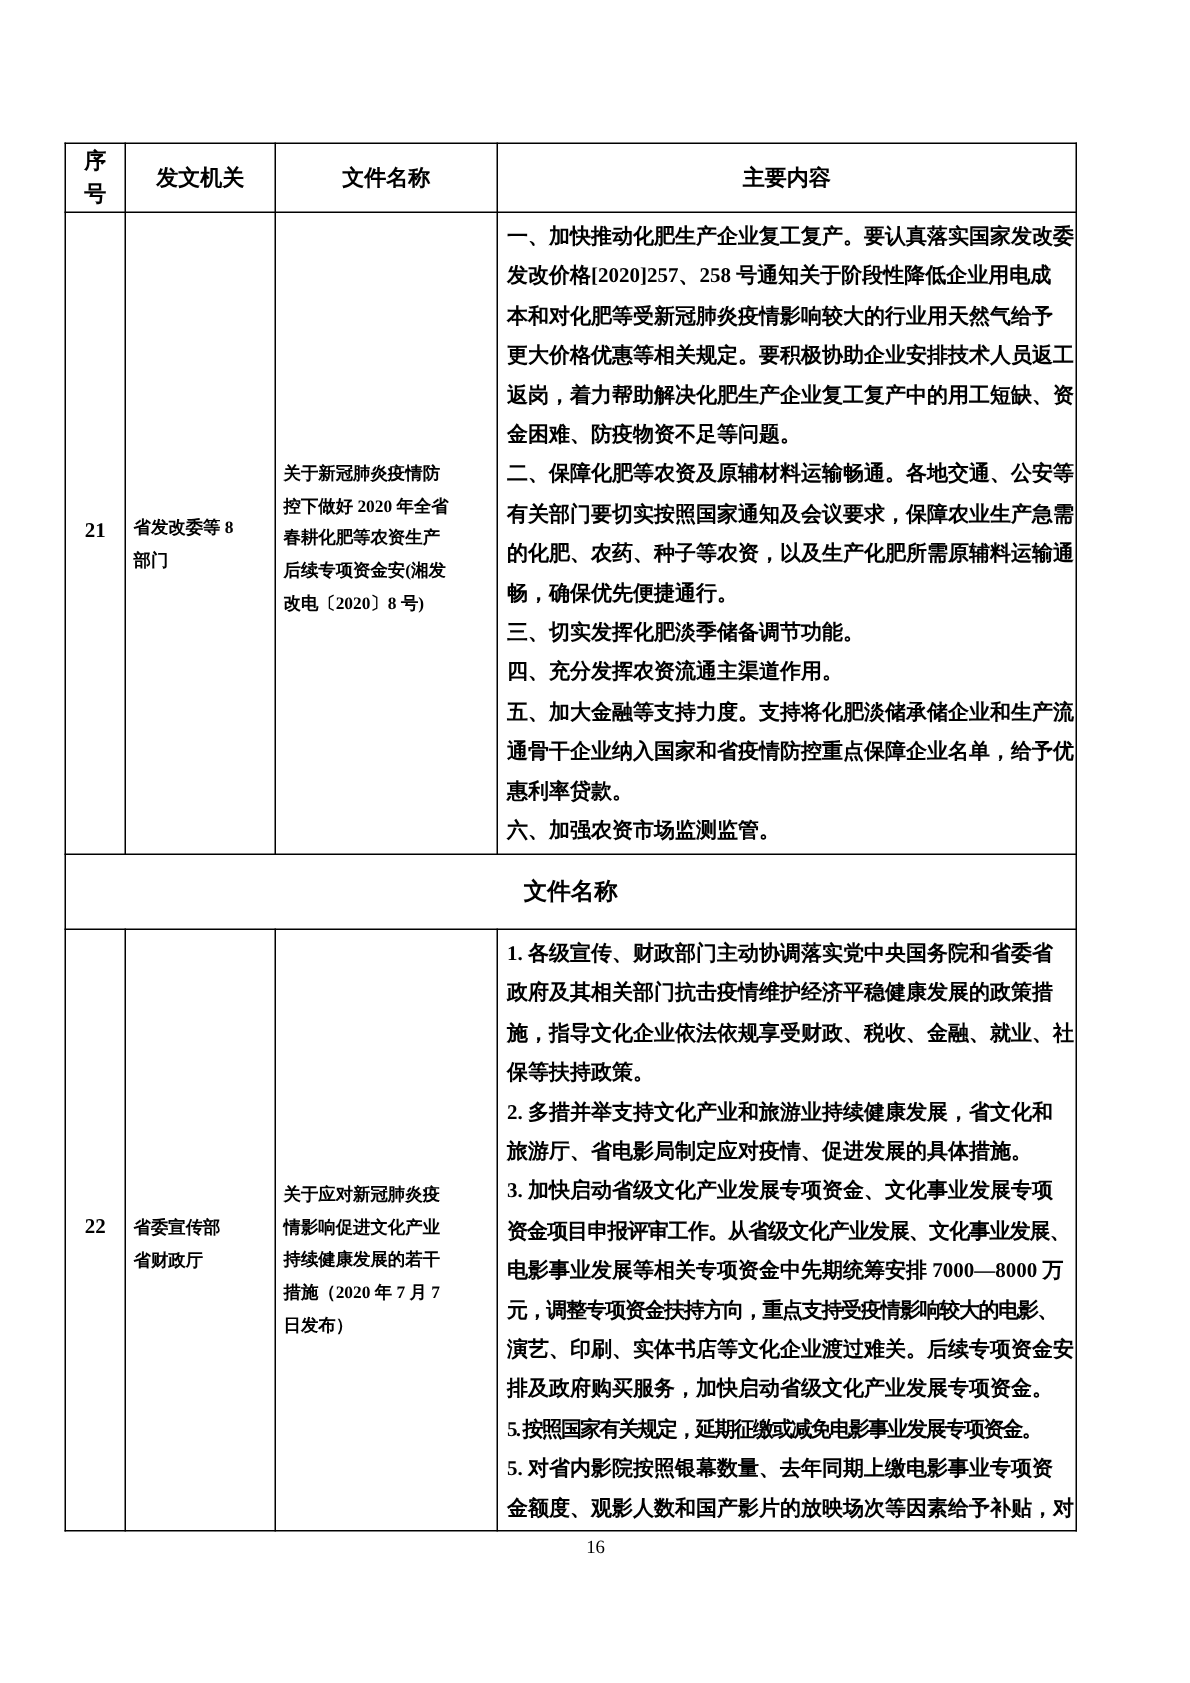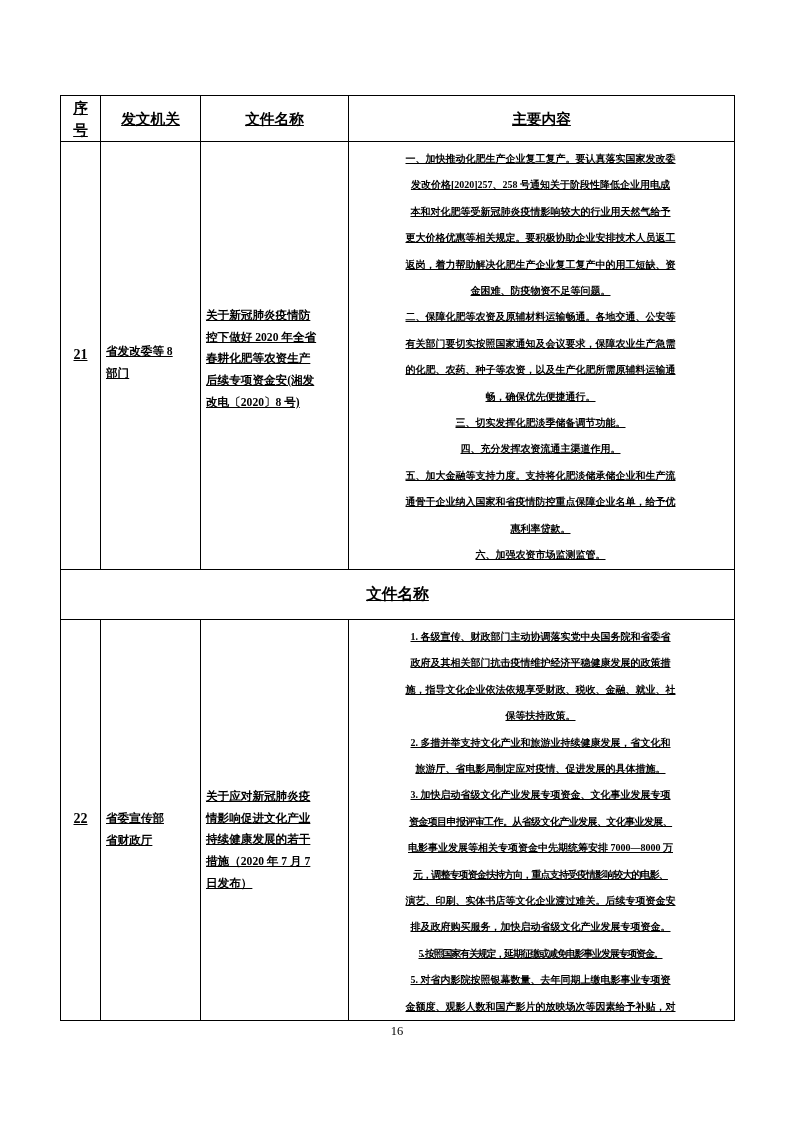--- a/index.html
+++ b/index.html
@@ -6,26 +6,25 @@
   html, body { background: #ffffff; }
   body {
     position: relative;
     width: 793px;
     height: 1122px;
     font-family: "Liberation Serif", serif;
     color: #000;
   }
   table.doc-table {
     position: absolute;
-    left: 60px;
+    left: 43px;
     top: 95px;
     width: 674px;
     border-collapse: collapse;
     table-layout: fixed;
-    text-decoration: underline;
   }
   td, th {
     border: 1.4px solid #000;
     vertical-align: top;
     padding: 0;
     overflow: hidden;
   }
   tr.header-row { height: 46px; }
   tr.row-21 { height: 428px; }
   tr.divider-row { height: 50px; }
@@ -56,25 +55,24 @@
     padding-left: 5px;
     padding-right: 3px;
   }
   tr.row-21 td.cell-agency  { padding-top: 199px; }
   tr.row-21 td.cell-docname { padding-top: 163px; }
   tr.row-22 td.cell-agency  { padding-top: 188px; }
   tr.row-22 td.cell-docname { padding-top: 166px; }
   .cell-agency .ln, .cell-docname .ln { white-space: nowrap; }
 
   td.cell-content {
-    font-size: 10px;
+    font-size: 14px;
     font-weight: bold;
     line-height: 26.4px;
     padding: 4px 8px 0 6px;
-    text-align: center;
   }
   .cell-content .ln { white-space: nowrap; }
   .content-22 .ln:nth-child(8)  { letter-spacing: -0.6px; }
   .content-22 .ln:nth-child(10) { letter-spacing: -0.9px; }
   .content-22 .ln:nth-child(13) { letter-spacing: -1.2px; }
 
   td.cell-divider {
     vertical-align: middle;
     text-align: center;
     font-weight: bold;

